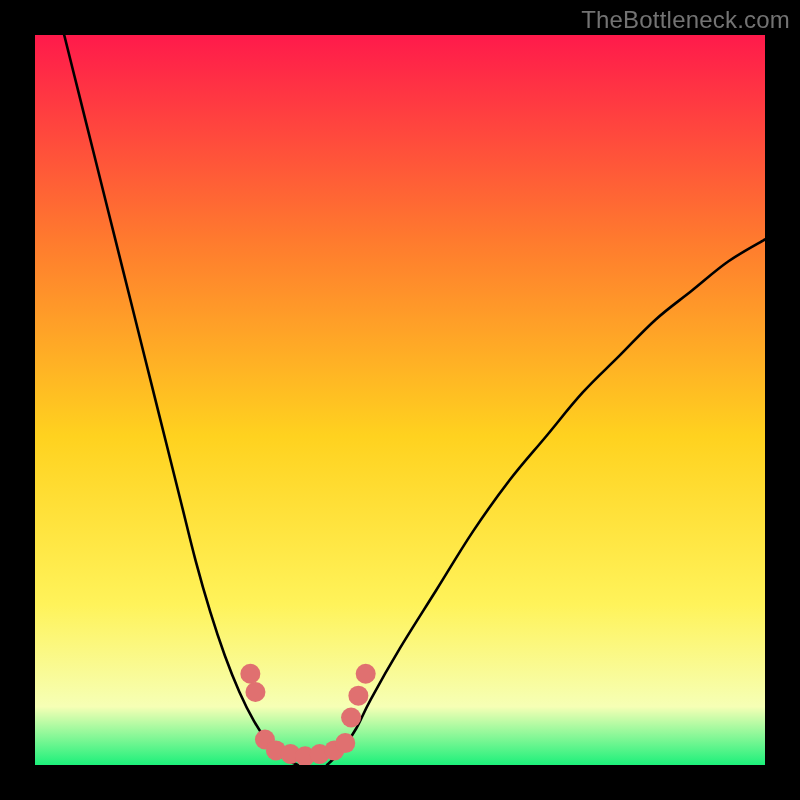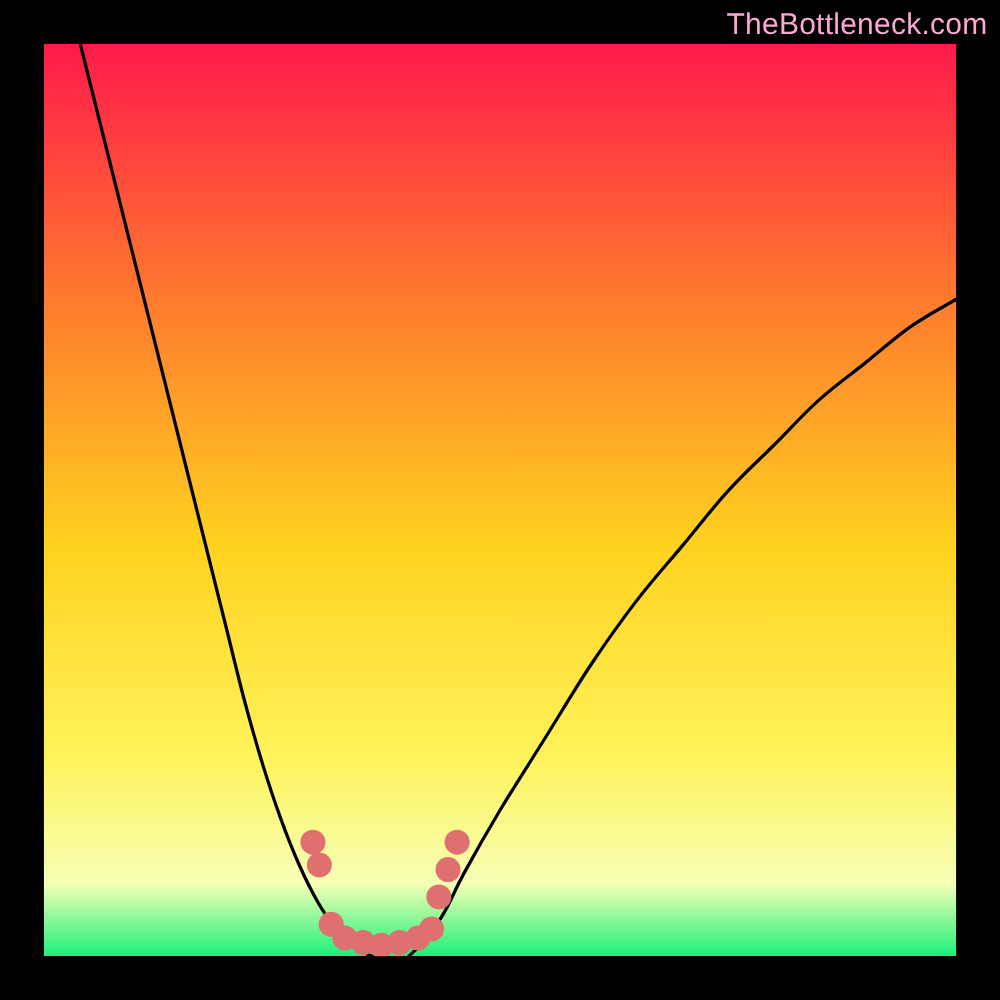--- a/index.html
+++ b/index.html
@@ -14,21 +14,21 @@
   .outer {
     width: 800px;
     height: 800px;
     background: #000;
     position: relative;
   }
   .watermark {
     position: absolute;
     top: 6px;
     right: 10px;
-    color: #f9a8d4;
+    color: #737373;
     font-size: 24px;
     font-weight: 400;
     letter-spacing: 0.2px;
     z-index: 20;
   }
   .plot {
     position: absolute;
     left: 35px;
     top: 35px;
     width: 730px;

